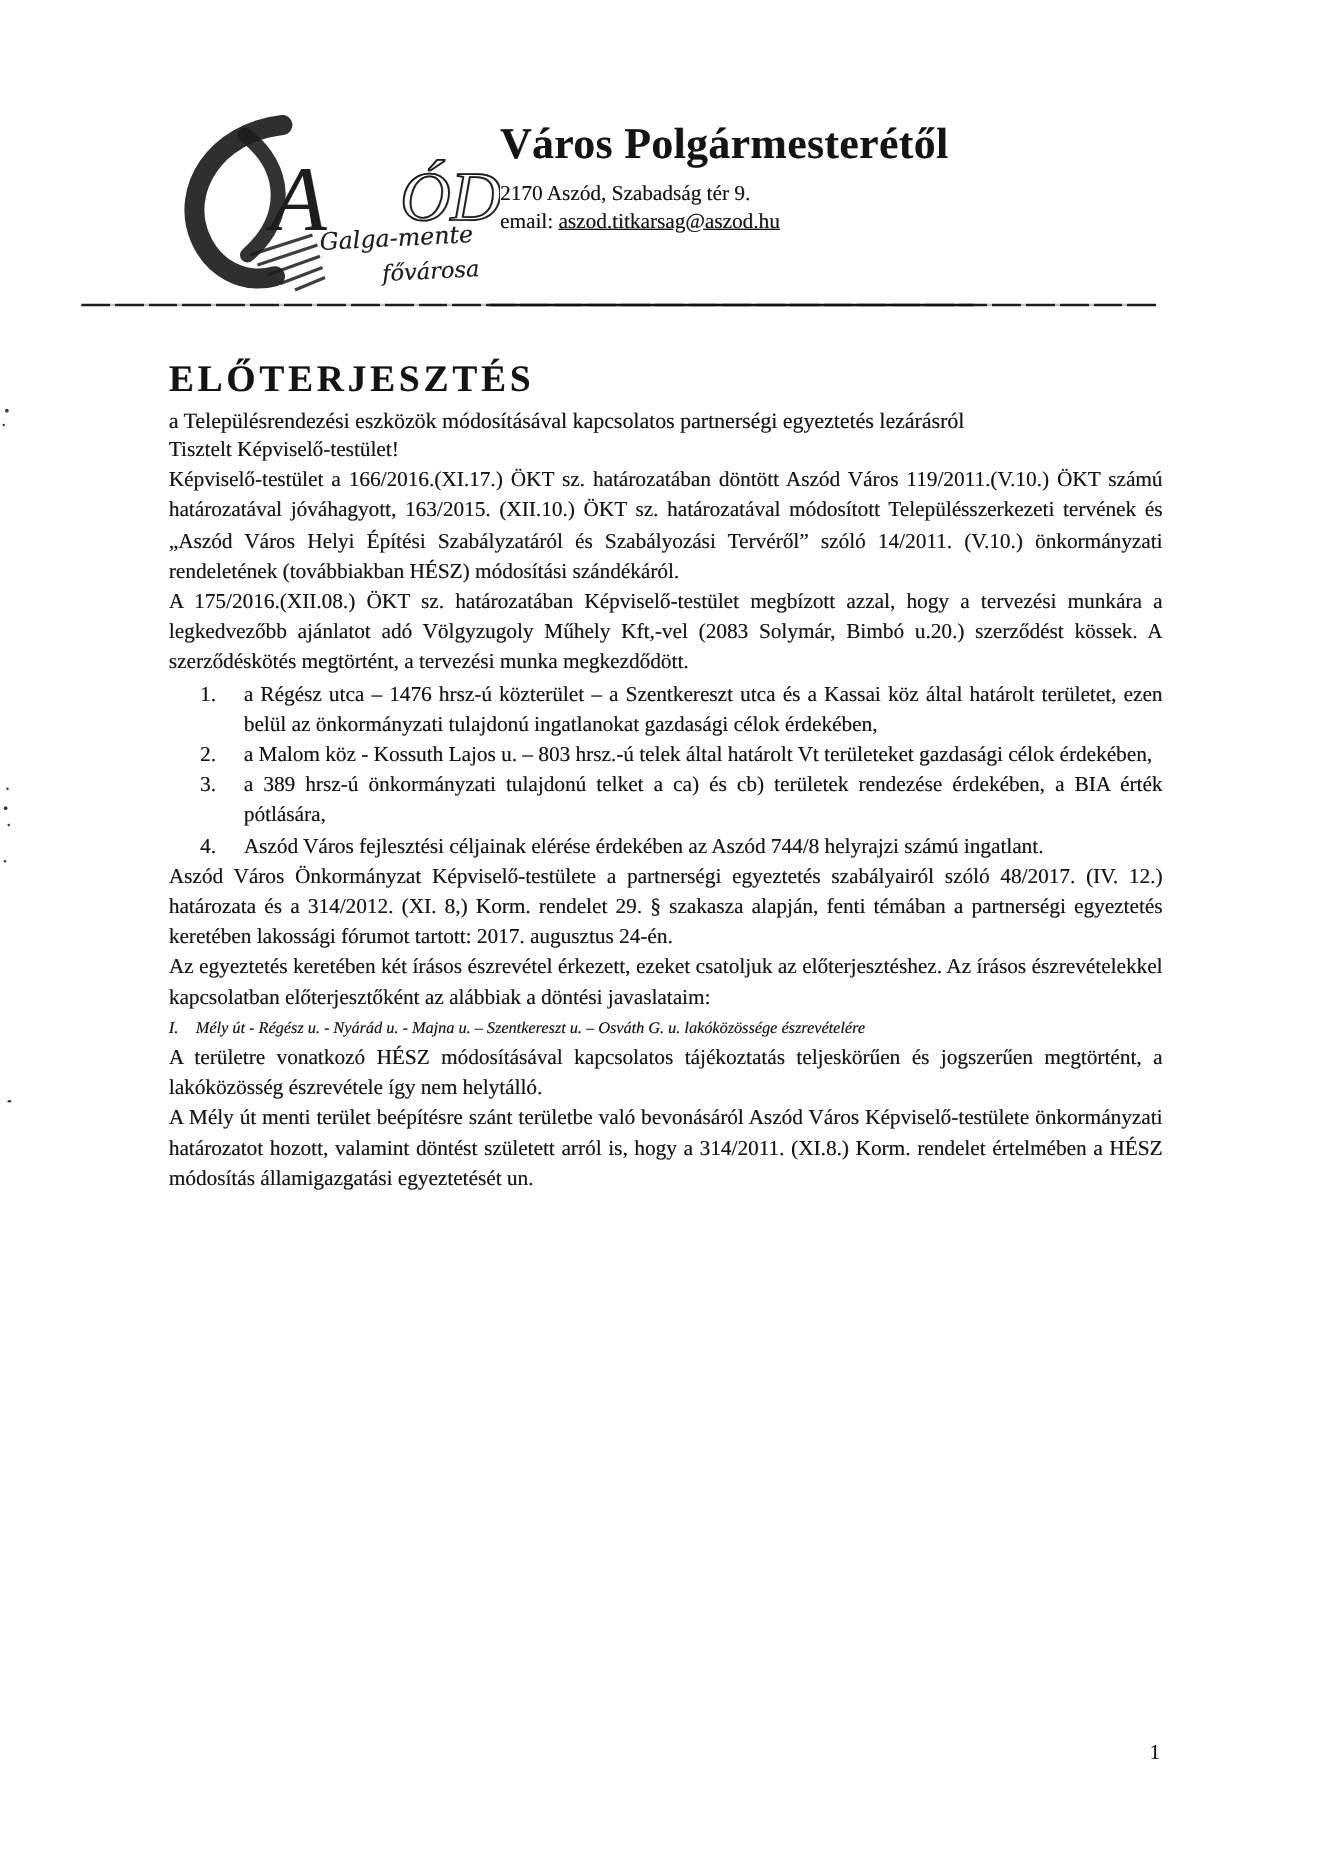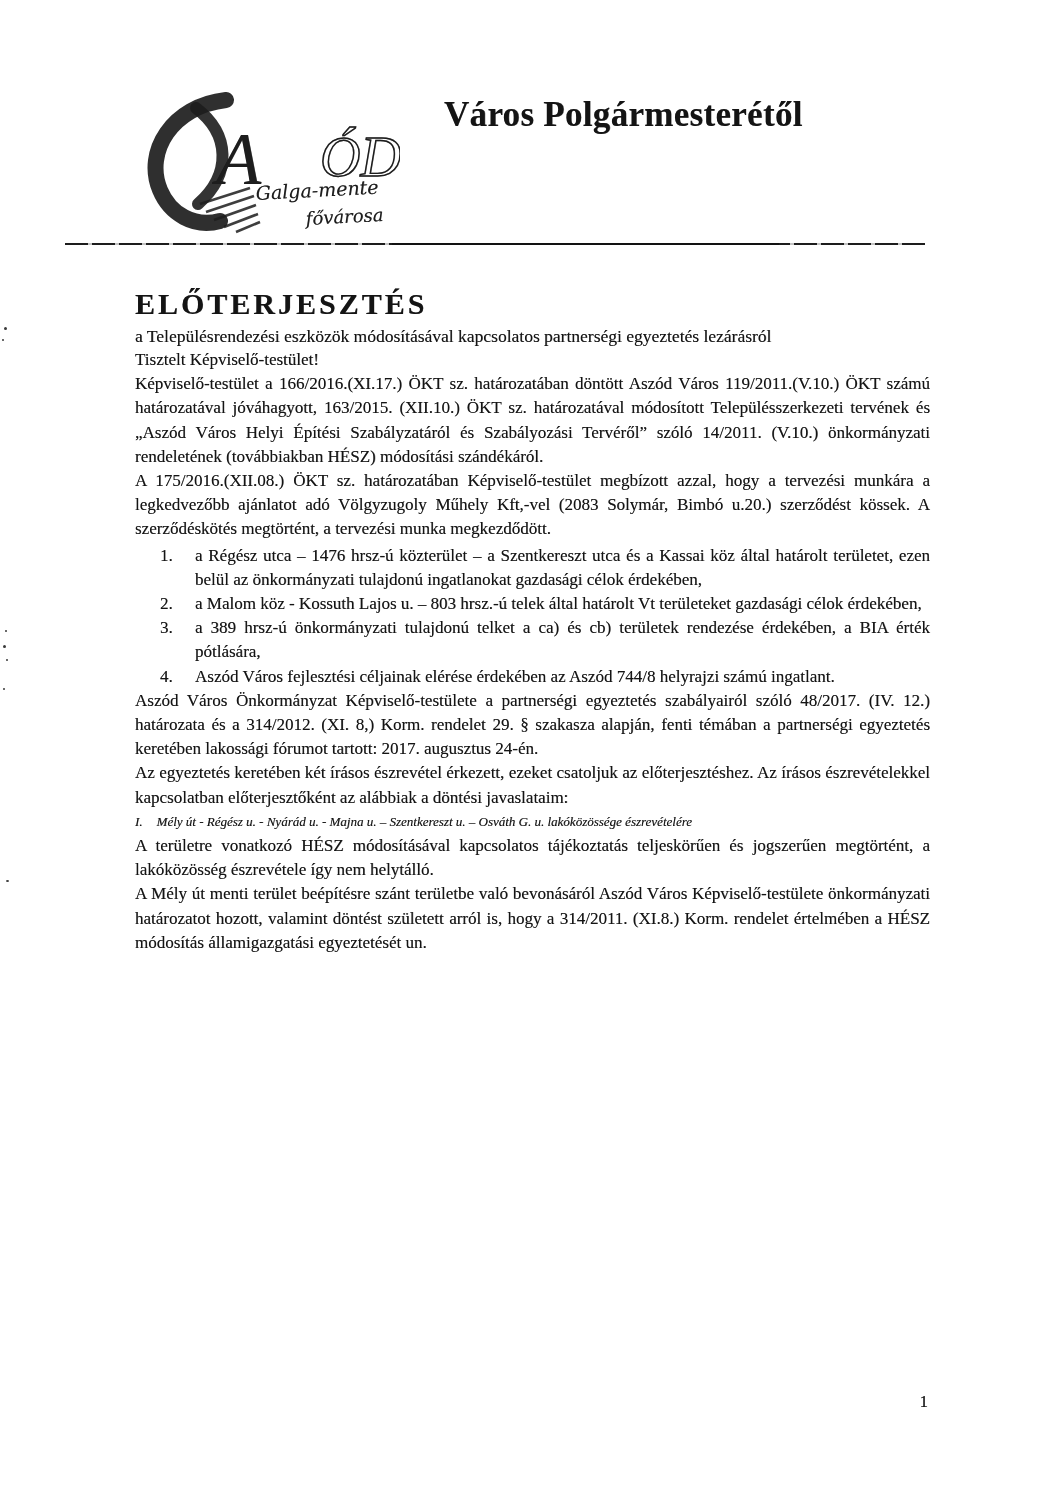--- a/index.html
+++ b/index.html
@@ -10,21 +10,21 @@
     margin:0 auto;
     background:#ffffff;
     color:#141414;
     font-family:"Liberation Serif","DejaVu Serif",serif;
     overflow:hidden;
     text-shadow:0.3px 0 0 rgba(0,0,0,0.45);
   }
   
   .header { display:flex; align-items:flex-start; padding:92px 0 0 138px; }
   .logo { width:262px; height:144px; flex:0 0 auto; }
-  .header-text { margin-left:44px; padding-top:4px; }
+  .header-text { padding-top:4px; }
   .header-title {
     font-size:35px; font-weight:bold; margin:0; line-height:1.1;
     letter-spacing:0.3px; white-space:nowrap;
   }
   .header-contact { margin-top:9px; font-size:17px; line-height:22px; }
   .header-contact div { white-space:nowrap; }
   .email-address { text-decoration:underline; }
   
   .rule {
     margin:7px 133px 0 65px; height:3px; position:relative;
@@ -87,20 +87,22 @@
       <text x="78" y="92" font-family="'Liberation Serif','DejaVu Serif',serif" font-style="italic" font-size="74" fill="#1d1d1d">A</text>
       <text x="182" y="84" font-family="'Liberation Serif','DejaVu Serif',serif" font-style="italic" font-size="56" fill="none" stroke="#1d1d1d" stroke-width="1.4">ÓD</text>
 
       <text x="118" y="108" font-family="'DejaVu Serif','Liberation Serif',serif" font-style="italic" font-size="19" fill="#1d1d1d" transform="rotate(-3 118 108)">Galga-mente</text>
       <text x="168" y="133" font-family="'DejaVu Serif','Liberation Serif',serif" font-style="italic" font-size="18" fill="#1d1d1d" transform="rotate(-3 168 133)">fővárosa</text>
     </svg>
 
     <div class="header-text">
       <h1 class="header-title">Város Polgármesterétől</h1>
       <div class="header-contact">
+        <div>2170 Aszód, Szabadság tér 9.</div>
+        <div><span>email: </span><span class="email-address">aszod.titkarsag@aszod.hu</span></div>
       </div>
     </div>
   </div>
 
   <div class="rule"></div>
 
   <div class="content">
 
     <div class="doc-title">ELŐTERJESZTÉS</div>
     <div class="doc-subtitle">a Településrendezési eszközök módosításával kapcsolatos partnerségi egyeztetés lezárásról</div>

